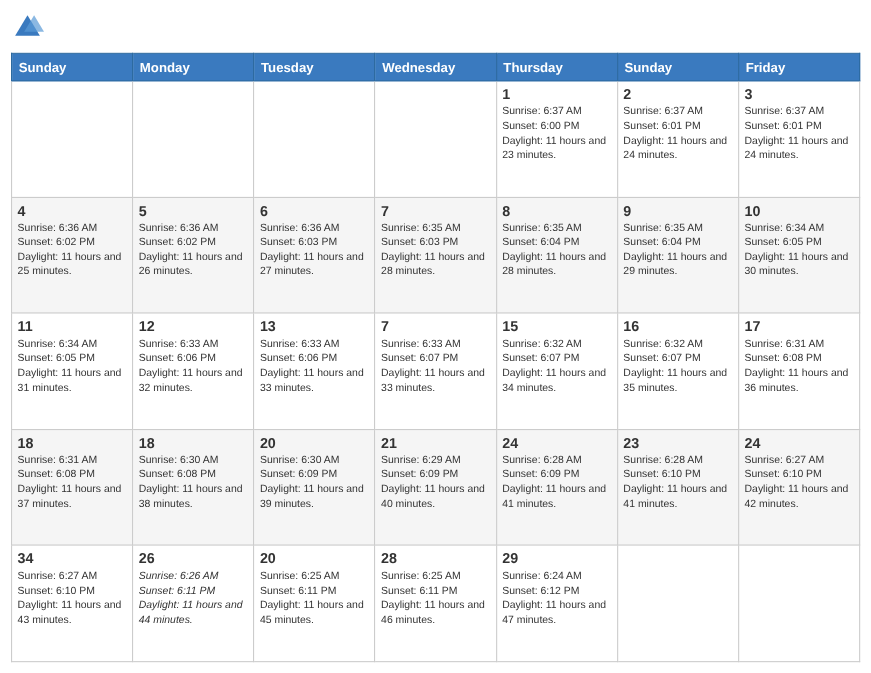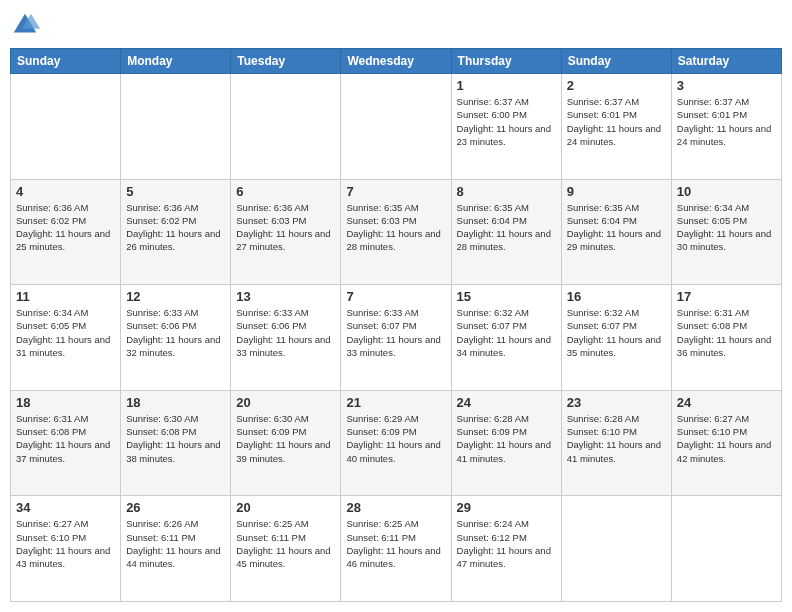--- a/index.html
+++ b/index.html
@@ -130,21 +130,21 @@
 
   <table class="calendar">
     <thead>
       <tr>
         <th>Sunday</th>
         <th>Monday</th>
         <th>Tuesday</th>
         <th>Wednesday</th>
         <th>Thursday</th>
         <th>Sunday</th>
-        <th>Saturday</th>
+        <th>Friday</th>
       </tr>
     </thead>
     <tbody id="calendar-body">
     <tr>
           <td class="empty-cell"></td>
           <td class="empty-cell"></td>
           <td class="empty-cell"></td>
           <td class="empty-cell"></td>
           <td>
             <span class="day-num">1</span>
@@ -299,21 +299,21 @@
         </tr>
         <tr>
           <td>
             <span class="day-num">34</span>
             <div class="day-info" style="white-space: pre-line;">Sunrise: 6:27 AM
 Sunset: 6:10 PM
 Daylight: 11 hours and 43 minutes.</div>
           </td>
           <td>
             <span class="day-num">26</span>
-            <div class="day-info" style="white-space: pre-line;">Sunrise: 6:26 AM
+            <div class="day-info" style="white-space: pre-line; font-style: italic;">Sunrise: 6:26 AM
 Sunset: 6:11 PM
 Daylight: 11 hours and 44 minutes.</div>
           </td>
           <td>
             <span class="day-num">20</span>
             <div class="day-info" style="white-space: pre-line;">Sunrise: 6:25 AM
 Sunset: 6:11 PM
 Daylight: 11 hours and 45 minutes.</div>
           </td>
           <td>

